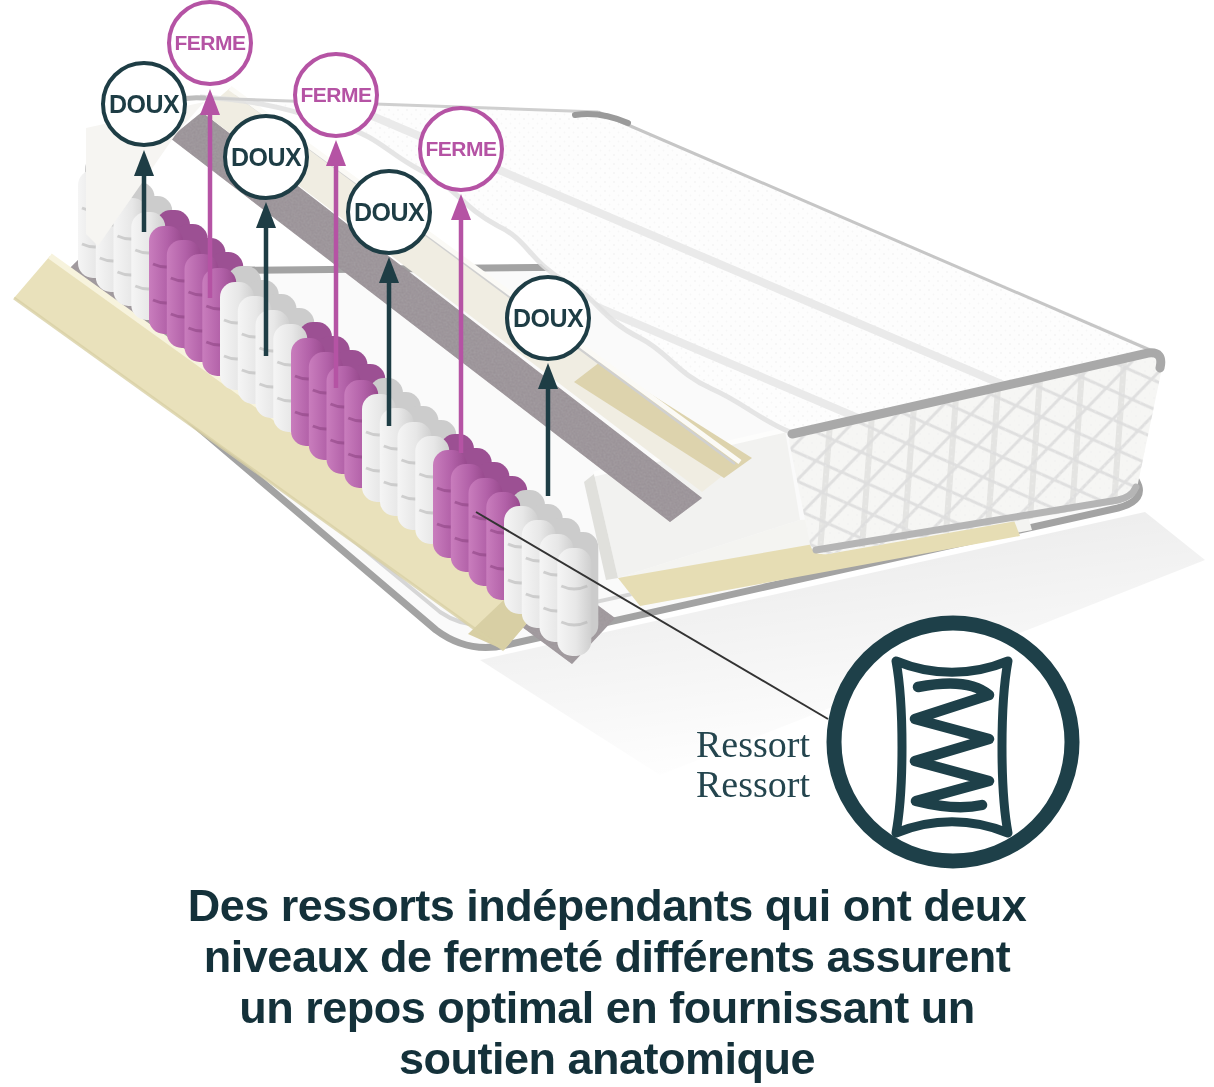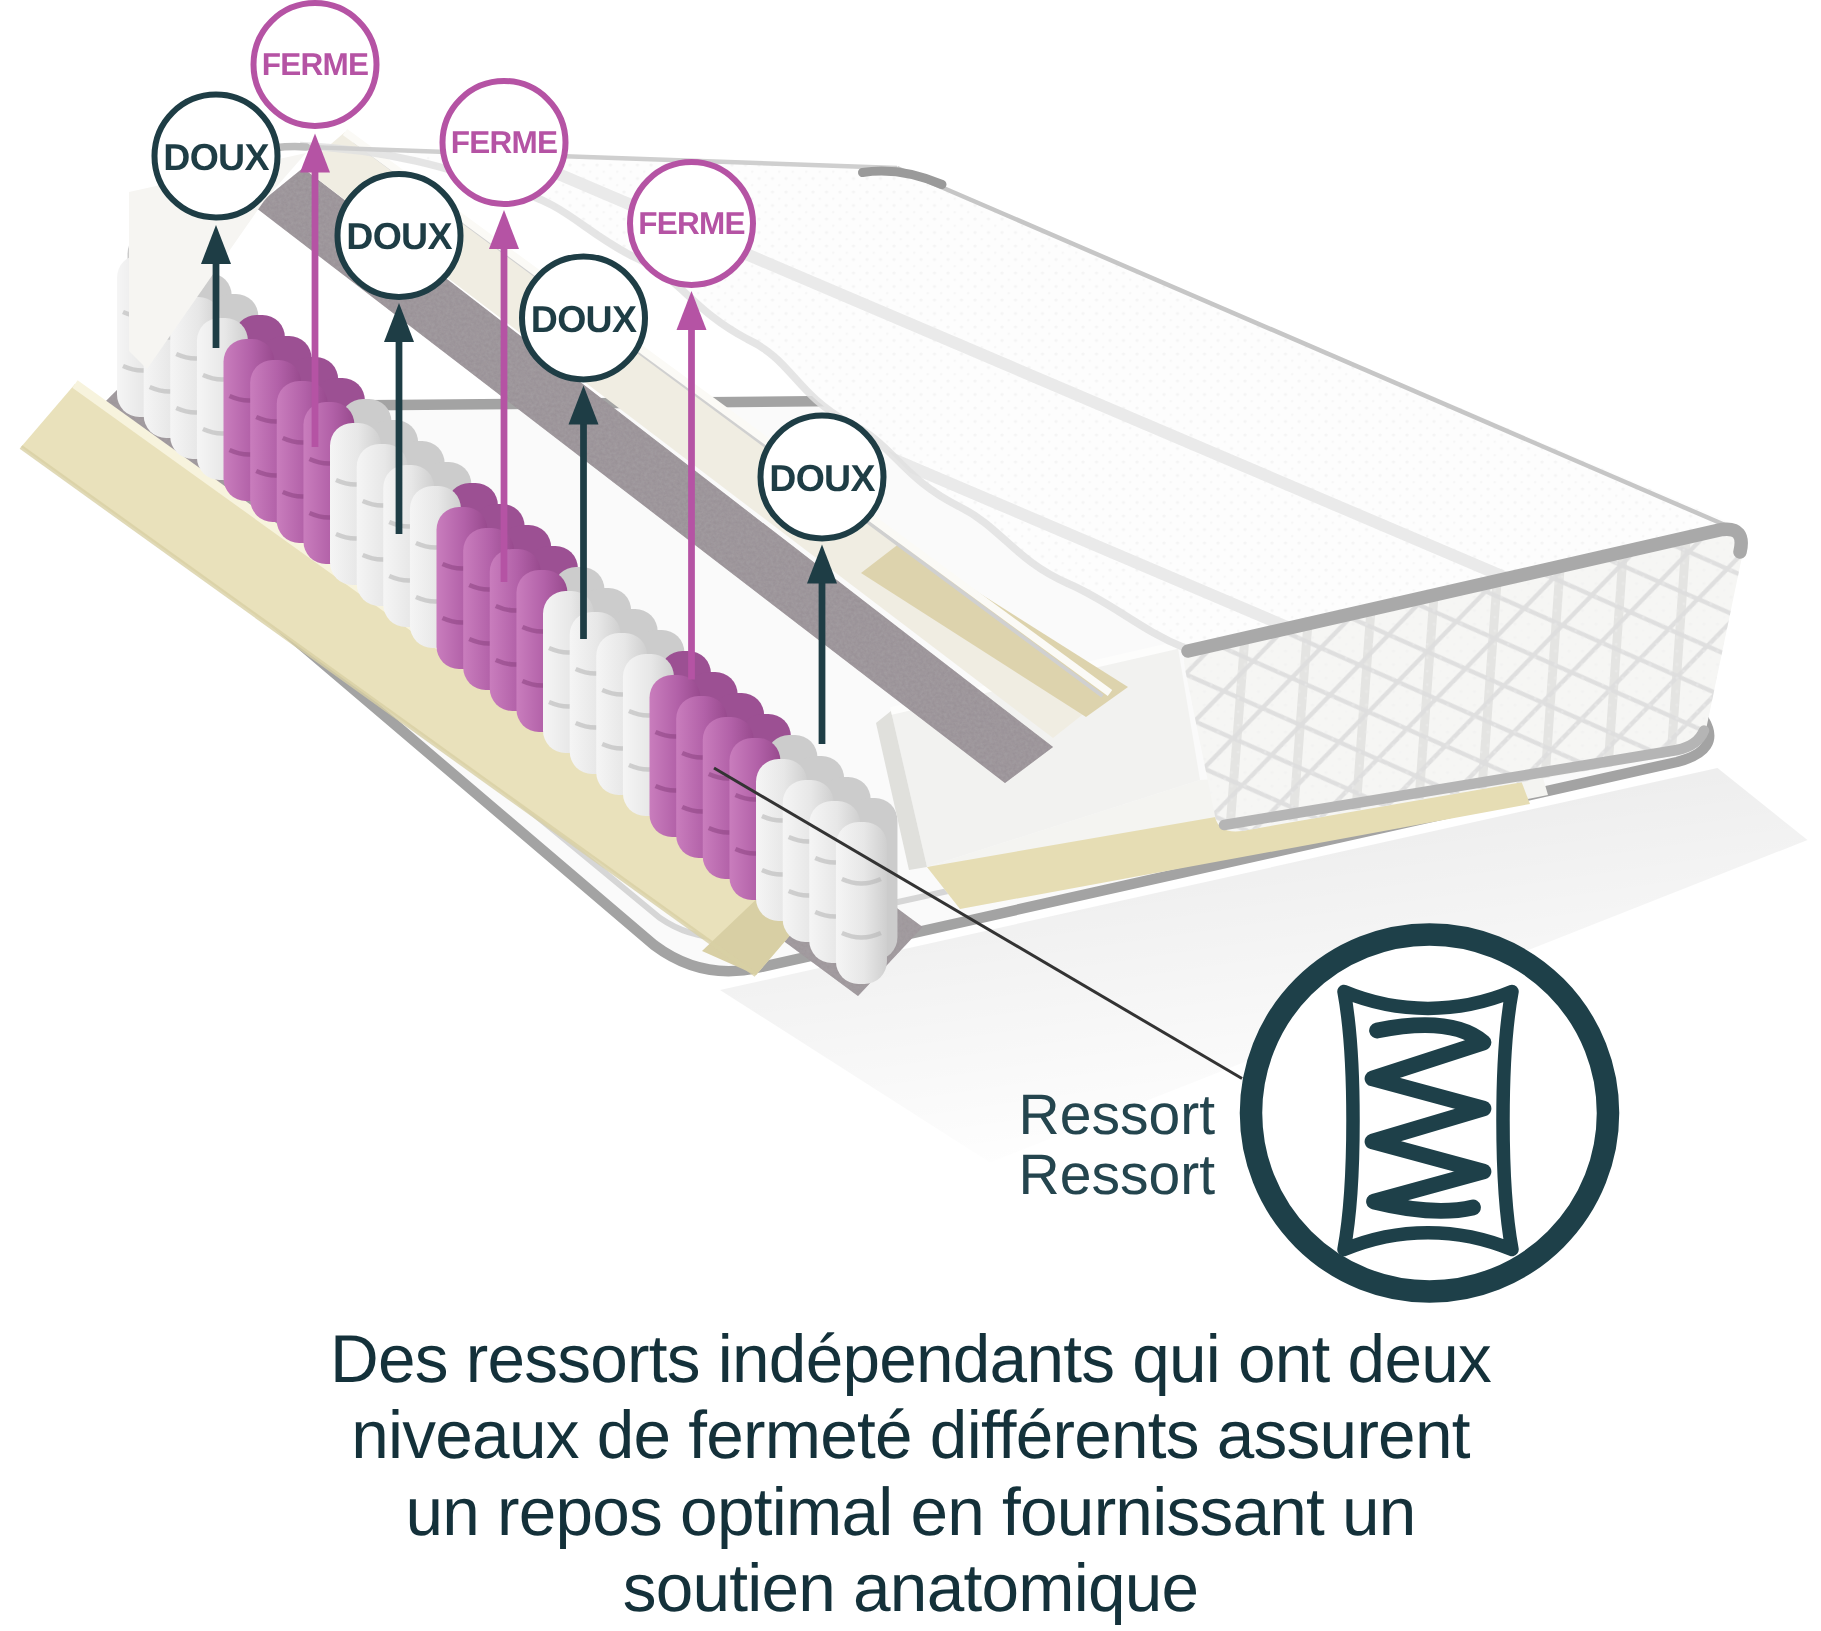--- a/index.html
+++ b/index.html
@@ -3,26 +3,26 @@
 <meta charset="utf-8">
 <style>
   html,body{margin:0;padding:0;background:#ffffff;}
   .stage{
     position:relative;width:1214px;height:1087px;background:#ffffff;overflow:hidden;
     font-family:"Liberation Sans",sans-serif;
   }
   .stage svg{position:absolute;left:0;top:0;}
   .legend-text{
     position:absolute;left:420px;top:724px;width:390px;text-align:right;
-    font-family:Liberation Sans, sans-serif;
+    font-family:Liberation Serif, serif;
     font-size:38px;line-height:40px;color:#24454e;letter-spacing:0px;
   }
   .description{
     position:absolute;left:0;top:880px;width:1214px;text-align:center;
-    font-weight:normal;font-size:45px;line-height:51px;color:#14313a;
+    font-weight:bold;font-size:45px;line-height:51px;color:#14313a;
     letter-spacing:-0.5px;white-space:pre-line;
   }
   .bubble-label{font-weight:bold;text-anchor:middle;}
   .bubble-label.doux{font-size:25px;fill:#1e3d45;letter-spacing:-0.5px;}
   .bubble-label.ferme{font-size:21px;fill:#b553a4;letter-spacing:-0.5px;}
 </style>
 </head>
 <body>
 
 <div class="stage">

